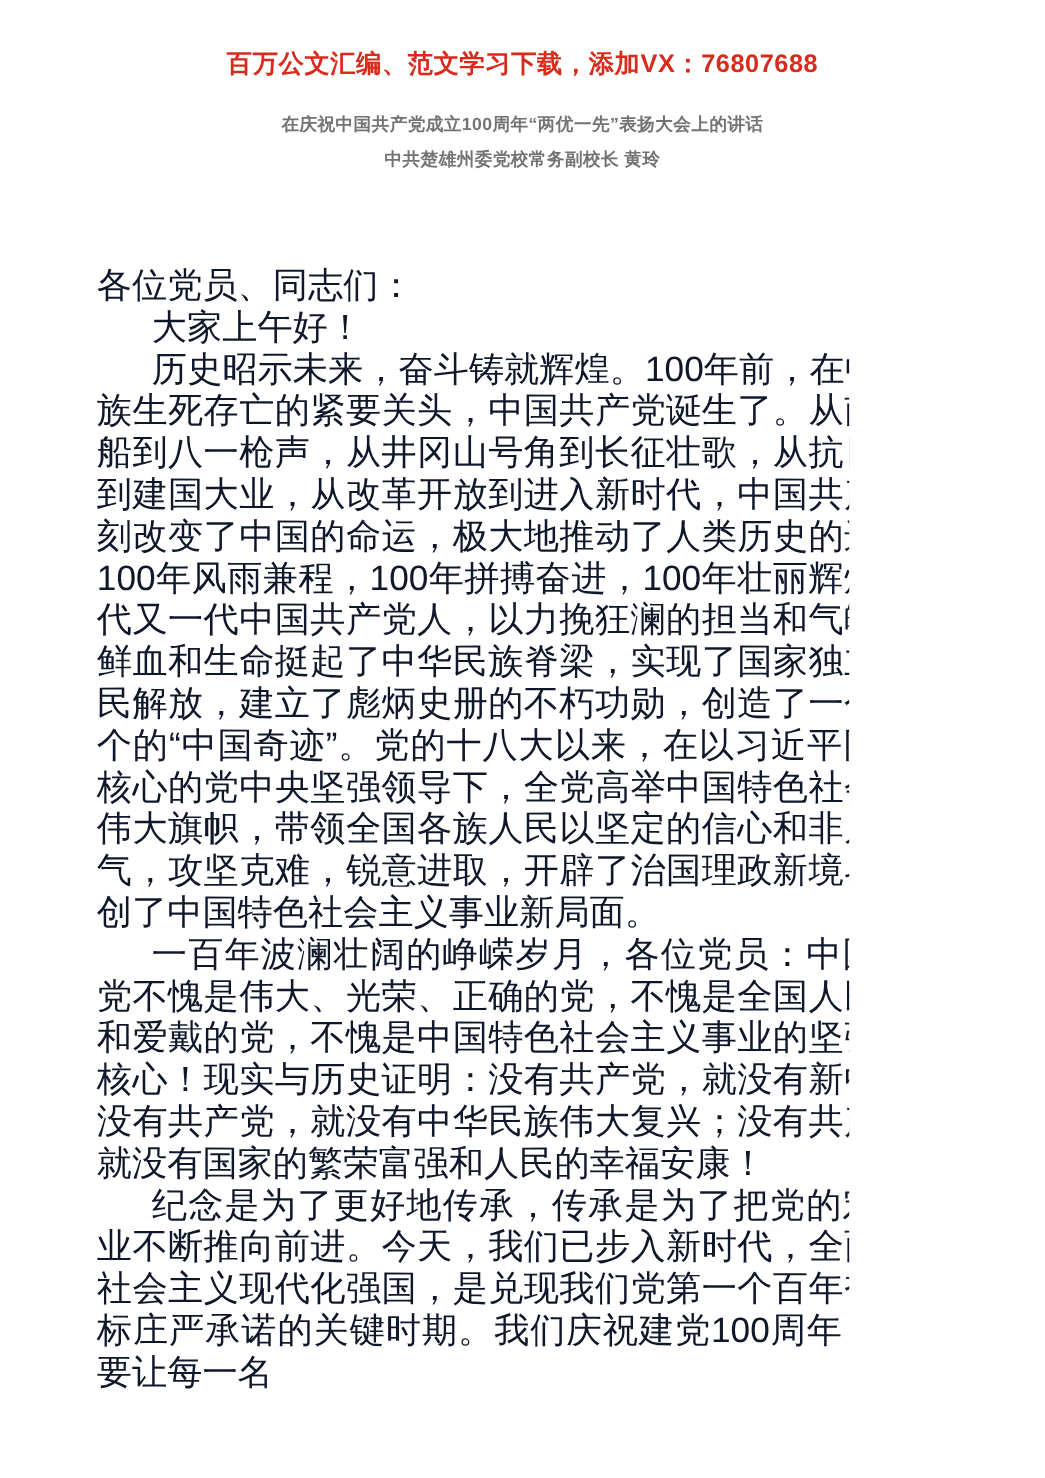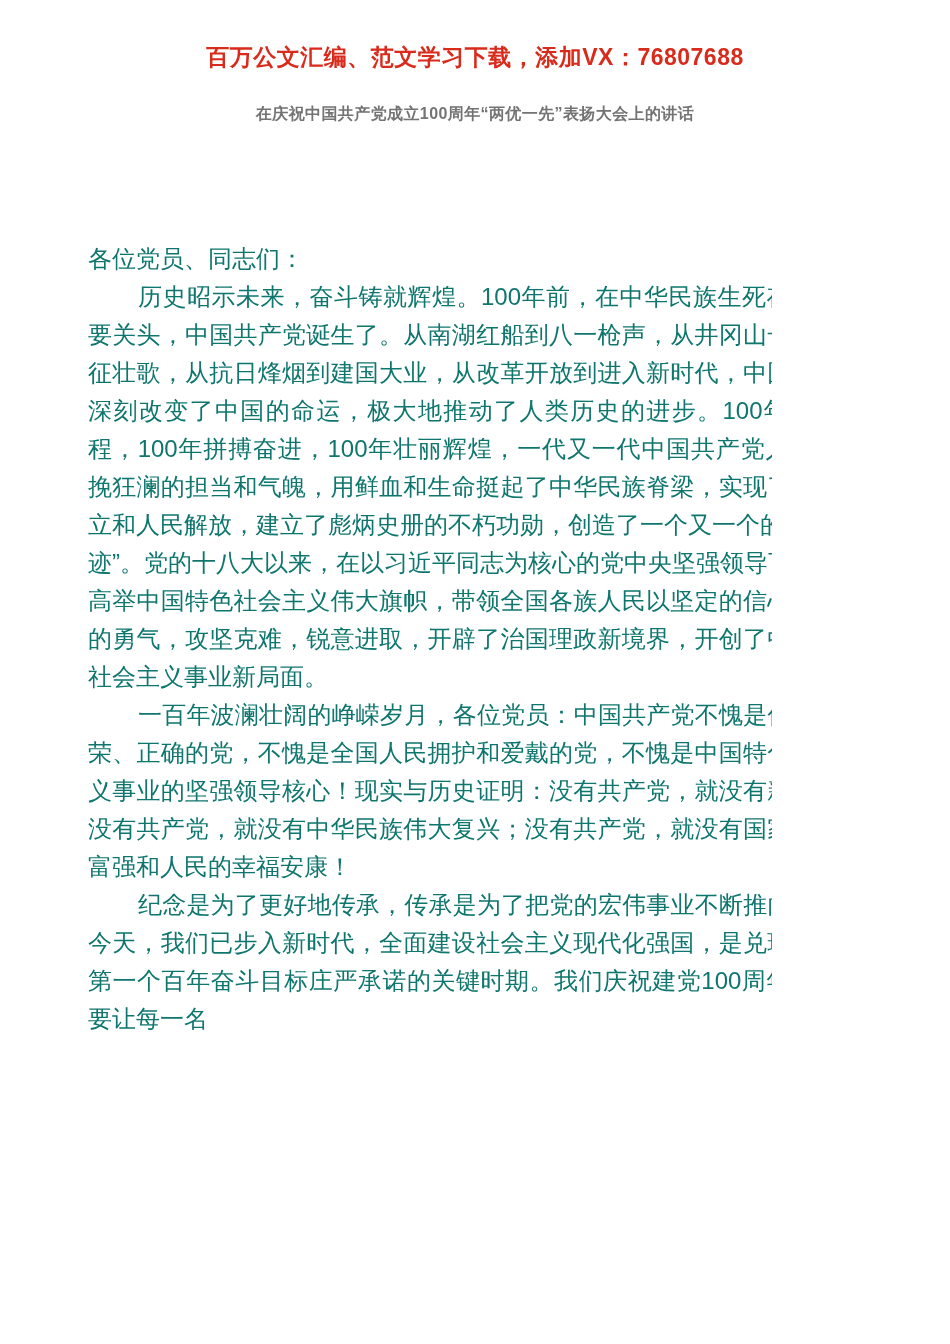--- a/index.html
+++ b/index.html
@@ -57,23 +57,23 @@
   }
 
   
   .doc-body {
     position: absolute;
     left: 88px;
     top: 240px;
     width: 776px;
   }
   .para {
-    font-size: 24px;
+    font-size: 32px;
     line-height: 38px;
-    color: #0f766e;
+    color: #0f172a;
     text-align: justify;
     text-align-last: left;
     text-justify: inter-character;
     letter-spacing: 0px;
     margin: 0;
     word-break: break-all;
   }
   .para.indent {
     text-indent: 50px;
   }
@@ -101,24 +101,26 @@
 </style>
 </head>
 <body>
 
 <div class="page">
 
   <div class="promo-banner">百万公文汇编、范文学习下载，添加VX：76807688</div>
 
   <div class="doc-title-block">
     <div class="title-line main">在庆祝中国共产党成立100周年“两优一先”表扬大会上的讲话</div>
+    <div class="title-line author">中共楚雄州委党校常务副校长  黄玲</div>
   </div>
 
   <div class="doc-body">
     <p class="para salutation">各位党员、同志们：</p>
+    <p class="para indent">大家上午好！</p>
     <p class="para indent">历史昭示未来，奋斗铸就辉煌。100年前，在中华民族生死存亡的紧要关头，中国共产党诞生了。从南湖红船到八一枪声，从井冈山号角到长征壮歌，从抗日烽烟到建国大业，从改革开放到进入新时代，中国共产党深刻改变了中国的命运，极大地推动了人类历史的进步。100年风雨兼程，100年拼搏奋进，100年壮丽辉煌，一代又一代中国共产党人，以力挽狂澜的担当和气魄，用鲜血和生命挺起了中华民族脊梁，实现了国家独立和人民解放，建立了彪炳史册的不朽功勋，创造了一个又一个的“中国奇迹”。党的十八大以来，在以习近平同志为核心的党中央坚强领导下，全党高举中国特色社会主义伟大旗帜，带领全国各族人民以坚定的信心和非凡的勇气，攻坚克难，锐意进取，开辟了治国理政新境界，开创了中国特色社会主义事业新局面。</p>
     <p class="para indent">一百年波澜壮阔的峥嵘岁月，各位党员：中国共产党不愧是伟大、光荣、正确的党，不愧是全国人民拥护和爱戴的党，不愧是中国特色社会主义事业的坚强领导核心！现实与历史证明：没有共产党，就没有新中国；没有共产党，就没有中华民族伟大复兴；没有共产党，就没有国家的繁荣富强和人民的幸福安康！</p>
     <p class="para indent">纪念是为了更好地传承，传承是为了把党的宏伟事业不断推向前进。今天，我们已步入新时代，全面建设社会主义现代化强国，是兑现我们党第一个百年奋斗目标庄严承诺的关键时期。我们庆祝建党100周年，就是要让每一名</p>
   </div>
 
   <div class="page-footer">
     <span class="page-number">— 1 —</span>
   </div>
 
 </div>

